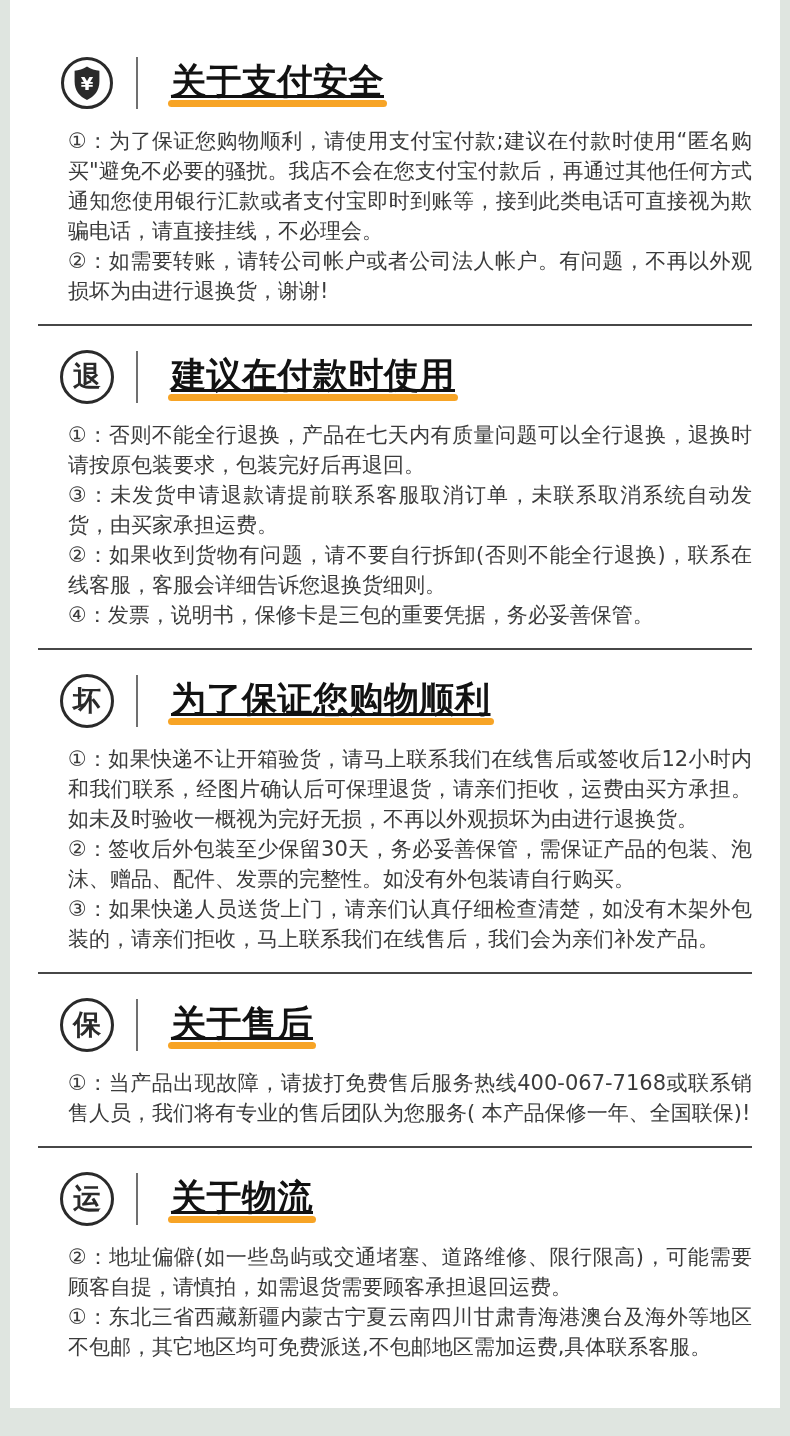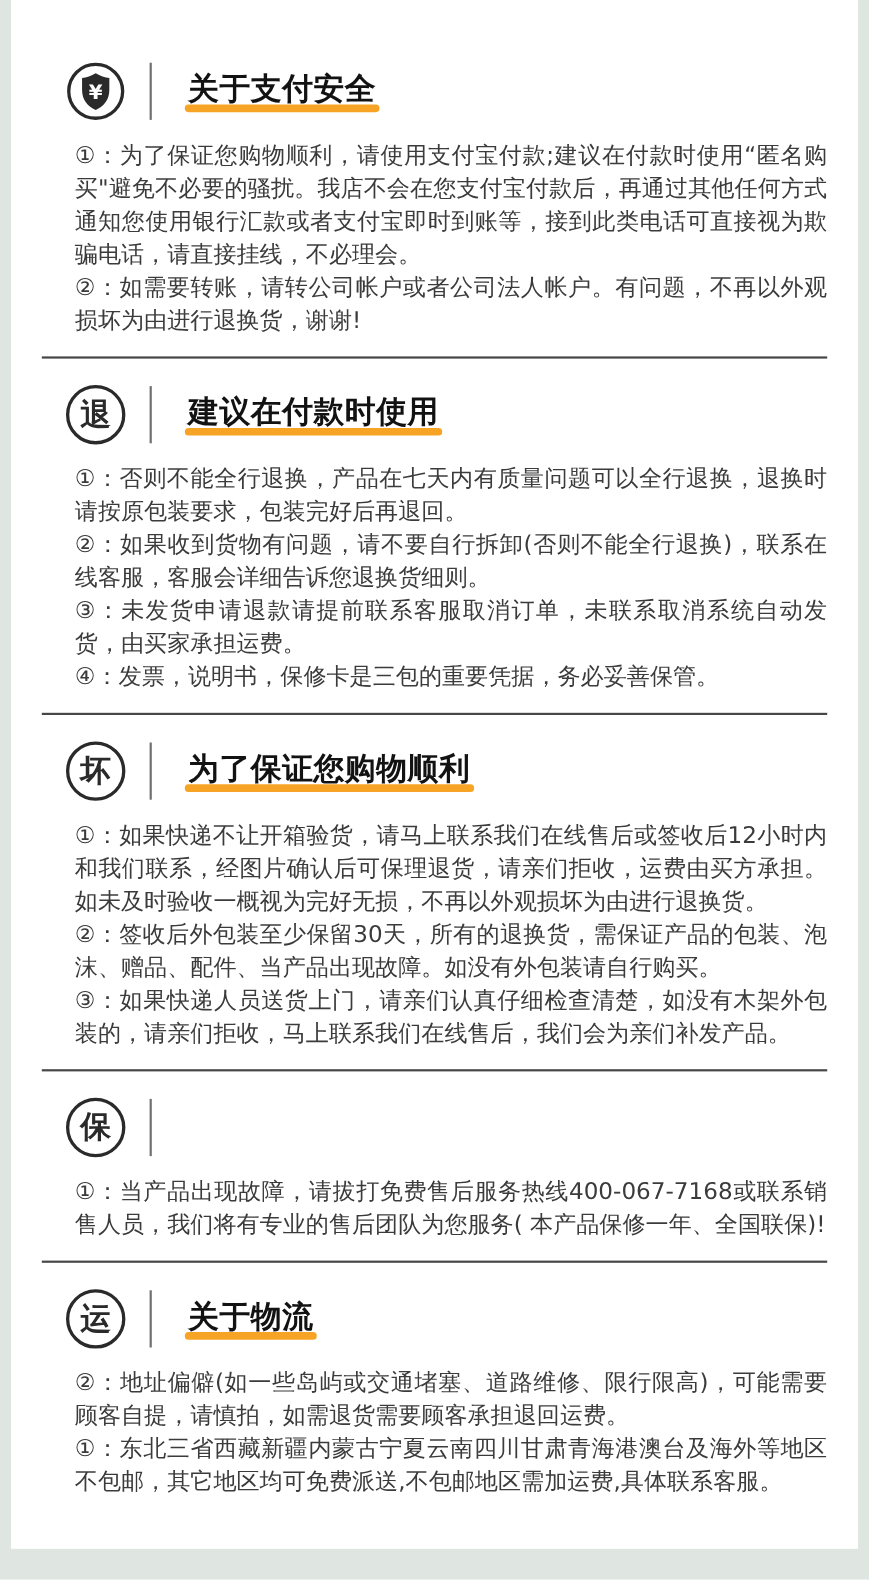--- a/index.html
+++ b/index.html
@@ -19,22 +19,23 @@
     width:54px;height:54px;box-sizing:border-box;flex:none;
     border:3px solid #2a2a2a;border-radius:50%;
     display:flex;align-items:center;justify-content:center;
     font-size:28px;font-weight:700;color:#2a2a2a;line-height:1;
   }
   .badge-shield{width:54px;height:54px;flex:none;display:block}
   .badge-shield svg{display:block}
   .vrule{width:2px;height:52px;background:#707070;margin:0 30px 0 22px;flex:none}
   .title{
     position:relative;z-index:0;display:inline-block;margin:0;
-    font-size:28px;font-weight:700;color:#121212;letter-spacing:0.5px;
+    font-size:35px;font-weight:700;color:#121212;letter-spacing:0.5px;
     padding:0 3px 4px;
+    text-decoration:underline;
   }
   .title::after{
     content:"";position:absolute;left:0;right:0;bottom:2px;height:7px;
     border-radius:4px;background:var(--accent,#f7a426);z-index:-1;
   }
   .para{margin:0;font-size:21px;line-height:30px;color:#3b3b3b;text-align:justify}
   .divider{border:none;border-top:2px solid #474747;margin:18px 0 0}
 </style>
 </head>
 <body style="background: rgb(223, 229, 224);">
@@ -59,44 +60,45 @@
 
   <hr class="divider">
 
   <section class="sec">
     <div class="sec-head">
       <span class="badge">退</span>
       <span class="vrule"></span>
       <h2 class="title">建议在付款时使用</h2>
     </div>
     <p class="para">①：否则不能全行退换，产品在七天内有质量问题可以全行退换，退换时请按原包装要求，包装完好后再退回。</p>
+    <p class="para">③：未发货申请退款请提前联系客服取消订单，未联系取消系统自动发货，由买家承担运费。</p>
     <p class="para">②：如果收到货物有问题，请不要自行拆卸(否则不能全行退换)，联系在线客服，客服会详细告诉您退换货细则。</p>
-    <p class="para">③：未发货申请退款请提前联系客服取消订单，未联系取消系统自动发货，由买家承担运费。</p>
     <p class="para">④：发票，说明书，保修卡是三包的重要凭据，务必妥善保管。</p>
   </section>
 
   <hr class="divider">
 
   <section class="sec">
     <div class="sec-head">
       <span class="badge">坏</span>
       <span class="vrule"></span>
       <h2 class="title">为了保证您购物顺利</h2>
     </div>
     <p class="para">①：如果快递不让开箱验货，请马上联系我们在线售后或签收后12小时内和我们联系，经图片确认后可保理退货，请亲们拒收，运费由买方承担。如未及时验收一概视为完好无损，不再以外观损坏为由进行退换货。</p>
-    <p class="para">②：签收后外包装至少保留30天，所有的退换货，需保证产品的包装、泡沫、赠品、配件、当产品出现故障。如没有外包装请自行购买。</p>
+    <p class="para">②：签收后外包装至少保留30天，务必妥善保管，需保证产品的包装、泡沫、赠品、配件、发票的完整性。如没有外包装请自行购买。</p>
     <p class="para">③：如果快递人员送货上门，请亲们认真仔细检查清楚，如没有木架外包装的，请亲们拒收，马上联系我们在线售后，我们会为亲们补发产品。</p>
   </section>
 
   <hr class="divider">
 
   <section class="sec">
     <div class="sec-head">
       <span class="badge">保</span>
       <span class="vrule"></span>
+      <h2 class="title">关于售后</h2>
     </div>
     <p class="para">①：当产品出现故障，请拔打免费售后服务热线400-067-7168或联系销售人员，我们将有专业的售后团队为您服务( 本产品保修一年、全国联保)!</p>
   </section>
 
   <hr class="divider">
 
   <section class="sec">
     <div class="sec-head">
       <span class="badge">运</span>
       <span class="vrule"></span>

